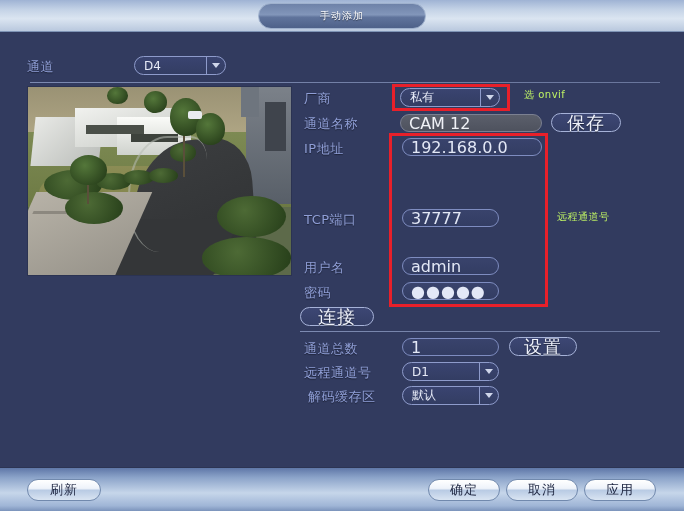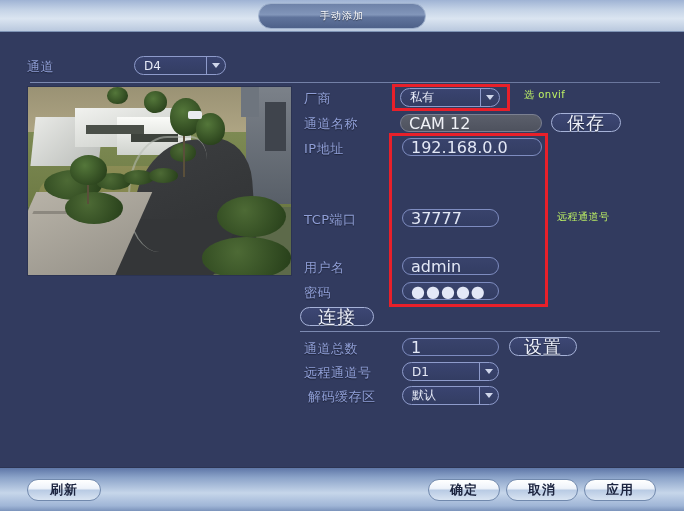--- a/index.html
+++ b/index.html
@@ -209,21 +209,20 @@
     font-weight: 400;
   }
 
   
   .footer {
     position: absolute;
     left: 0; top: 467px;
     width: 684px; height: 44px;
     background: linear-gradient(to bottom, #5f77a8 0%, #8ba3c9 22%, #c6d6ea 58%, #9fb5d6 88%, #7b93bb 100%);
     border-top: 1px solid #2c3453;
-    font-weight: bold;
   }
   .fbtn {
     position: absolute;
     top: 11px;
     height: 22px;
     border-radius: 11px;
     background: linear-gradient(to bottom, #ffffff 0%, #eef3fa 42%, #b9cbe4 52%, #d9e4f2 100%);
     border: 1px solid #7189ad;
     color: #1d2540;
     font-size: 13px;

